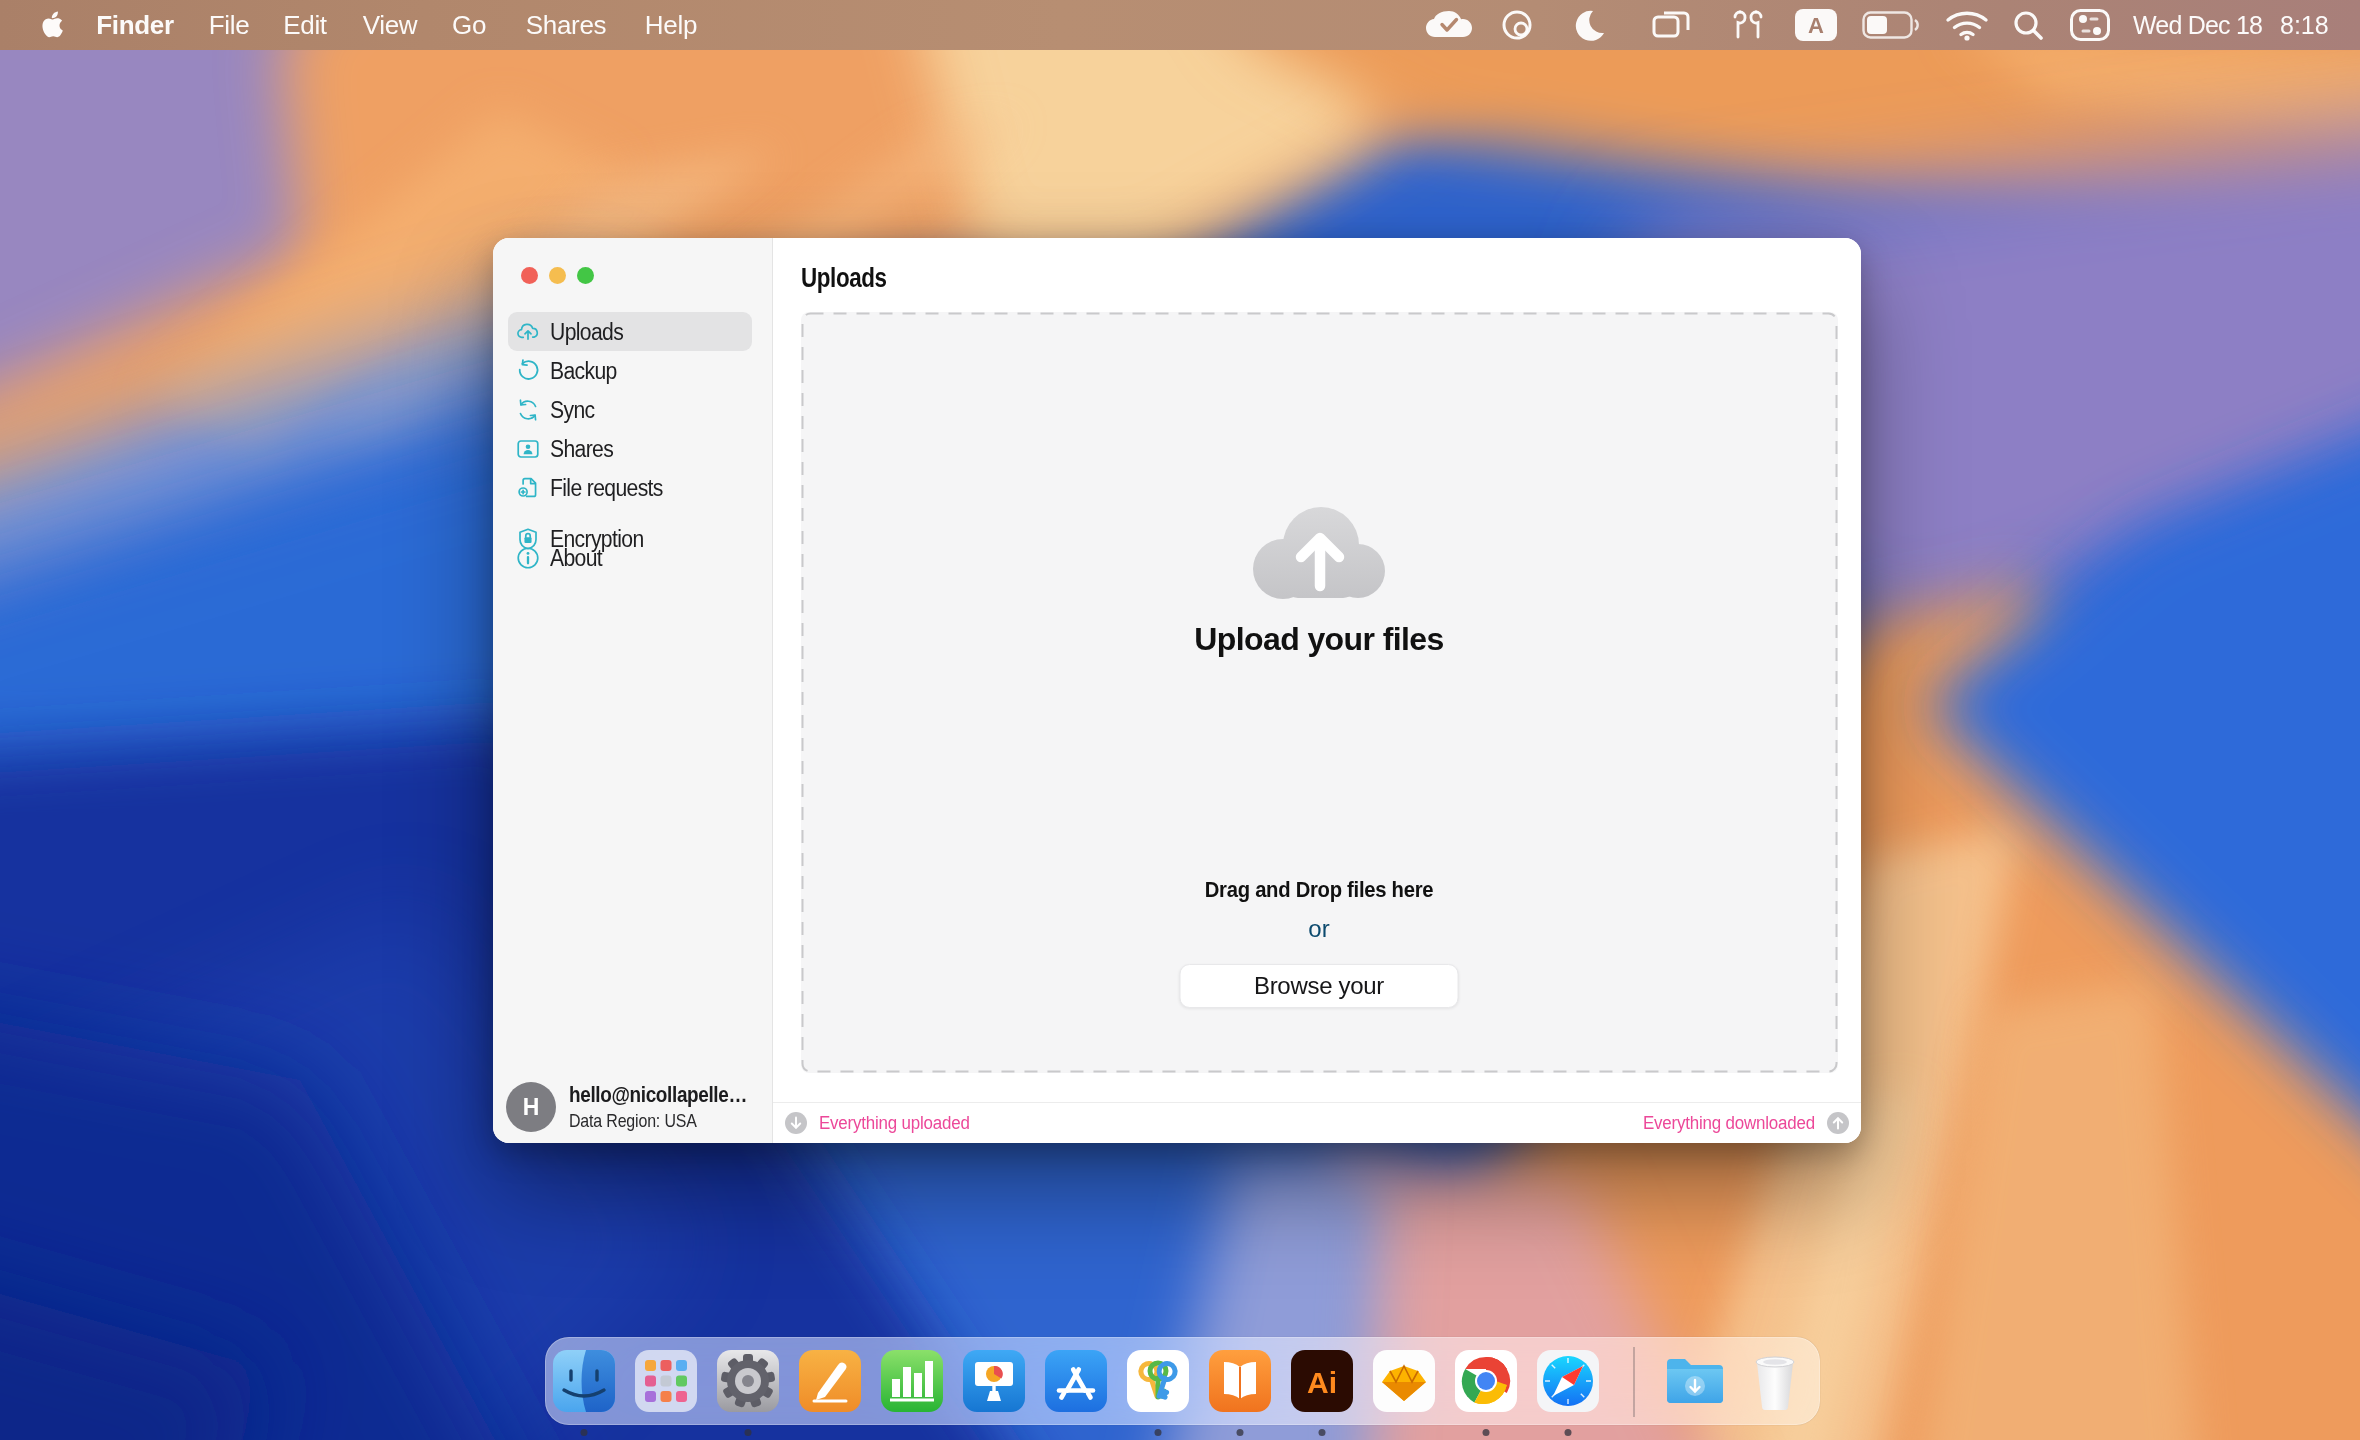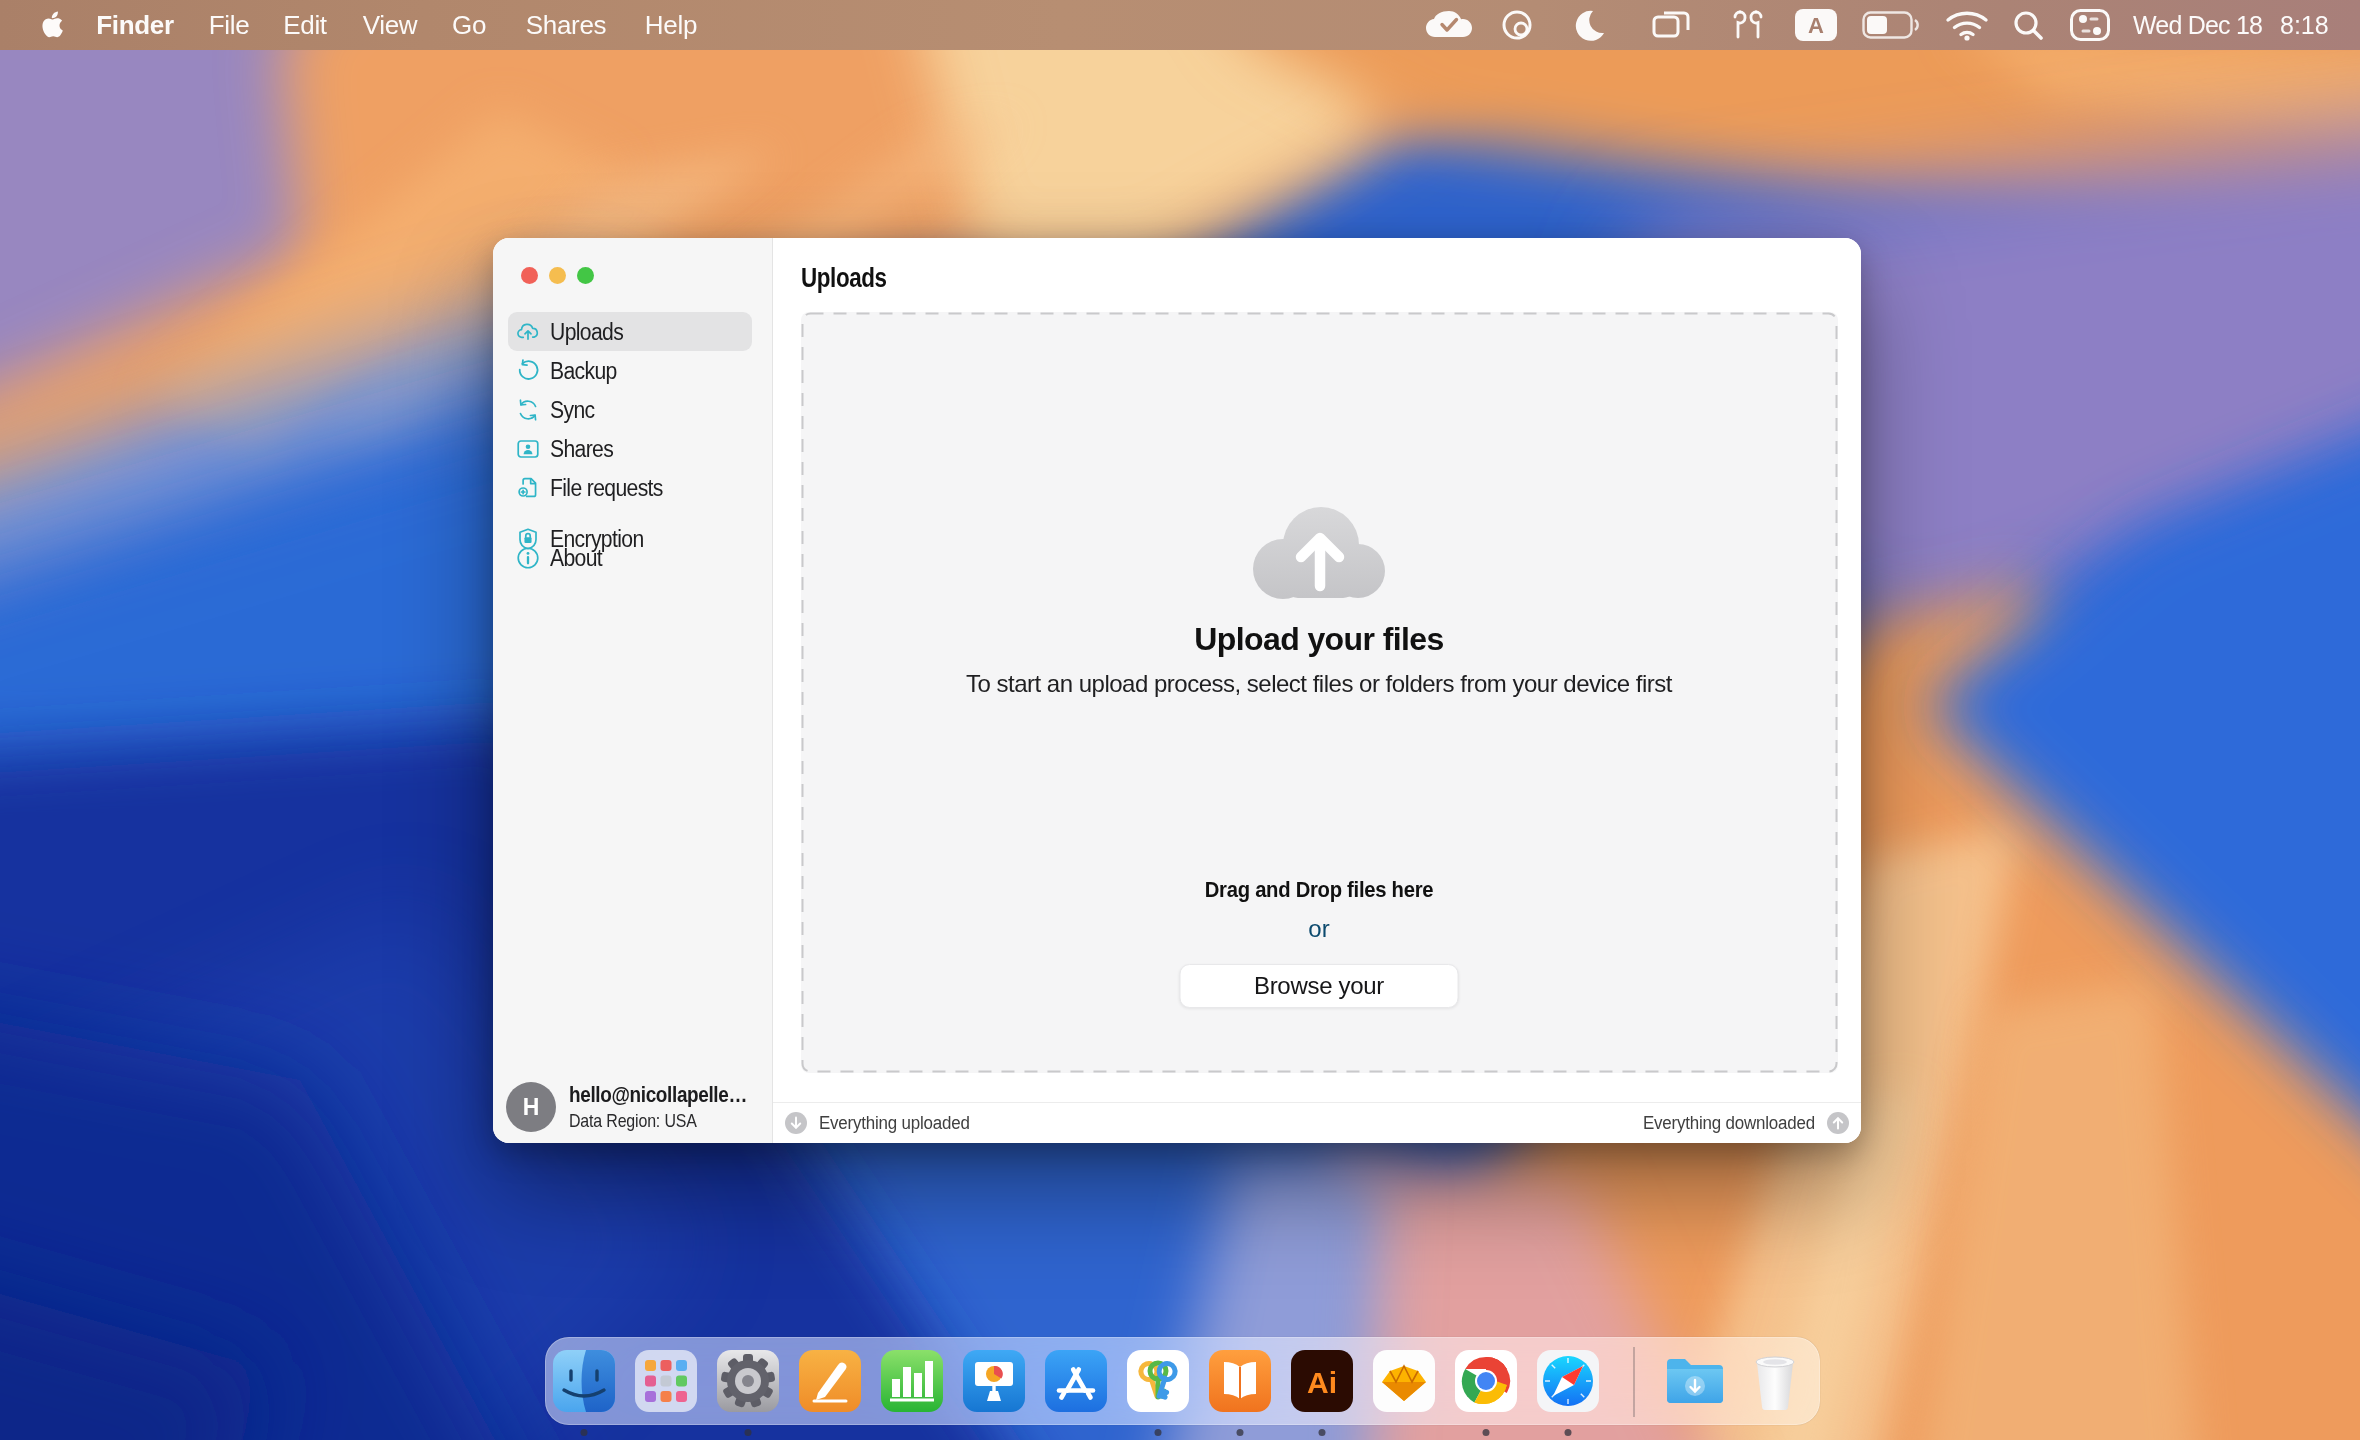--- a/index.html
+++ b/index.html
@@ -21,21 +21,21 @@
   .nav{position:absolute;left:15px;width:244px;height:39px;}
   .nav .lbl{position:absolute;left:42px;top:50%;transform-origin:0 50%;transform:translateY(-50%) scaleX(0.92);font-size:23px;letter-spacing:-0.7px;color:#1f1f21;}
   .nav svg{position:absolute;left:8px;top:50%;transform:translateY(-50%);}
   .navsel{background:#e3e3e4;border-radius:9px;}
   #main{position:absolute;left:280px;top:0;width:1088px;height:905px;background:#fff;border-radius:0 16px 16px 0;}
   #mtitle{position:absolute;left:28px;top:24px;font-size:28px;font-weight:bold;letter-spacing:-0.5px;color:#111;transform-origin:0 50%;transform:scaleX(0.8);}
   #dropzone{position:absolute;left:28px;top:74px;width:1037px;height:761px;}
   #dz-bg{position:absolute;left:0;top:0;width:100%;height:100%;background:#f5f5f6;border-radius:8px;}
   .ctr{position:absolute;left:518px;transform:translateX(-50%);white-space:nowrap;}
   #statusbar{position:absolute;left:0;right:0;bottom:0;height:40px;border-top:1px solid #ececec;
-    color:#404040;font-size:18px;}
+    color:#ec4899;font-size:18px;}
   
   #dock{position:absolute;left:545px;top:1337px;width:1275px;height:88px;border-radius:24px;
     background:rgba(255,255,255,.48);box-shadow:inset 0 0 0 1px rgba(255,255,255,.25), 0 0 1px rgba(0,0,0,.3);
     backdrop-filter:blur(60px) saturate(1.4);}
   .dicon{position:absolute;top:1349px;width:64px;height:64px;transform:translateX(-50%);}
   .ddot{position:absolute;top:1429px;width:7px;height:7px;border-radius:50%;background:rgba(50,50,60,.75);transform:translateX(-50%);}
 </style>
 </head>
 <body>
 
@@ -257,21 +257,20 @@
             <circle cx="76" cy="50" r="38"></circle>
             <circle cx="113" cy="76" r="27"></circle>
           <rect x="38" y="72" width="75" height="31" rx="15"></rect>
         </g>
         <g stroke="#fff" stroke-width="10.5" stroke-linecap="round" stroke-linejoin="round" fill="none">
           <path d="M75,91 V44"></path>
             <path d="M56,62 L75,43 L94,62"></path>
         </g>
       </svg>
       <div class="ctr" style="top:309px;font-size:32px;line-height:36px;font-weight:bold;letter-spacing:-0.6px;color:#111">Upload your files</div>
-      <div class="ctr" style="top:358px;font-size:24px;line-height:28px;letter-spacing:-0.5px;color:#1f1f21">To start an upload process, select files or folders from your device first</div>
       <div class="ctr" style="top:563px;font-size:22px;line-height:30px;font-weight:bold;letter-spacing:-0.3px;color:#111;transform:translateX(-50%) scaleX(0.92)">Drag and Drop files here</div>
       <div class="ctr" style="top:603px;font-size:24px;line-height:28px;color:#0c4a6e">or</div>
       <div class="ctr" style="top:652px;width:277px;height:42px;background:#fff;border:1px solid #e8e8ea;border-radius:10px;box-shadow:0 1px 3px rgba(0,0,0,.07);font-size:24px;color:#161618;text-align:center;line-height:42px;letter-spacing:-0.3px">Browse your</div>
     </div>
     <div id="statusbar">
       <svg class="abs" style="left:12px;top:9px" width="22" height="22" viewBox="0 0 22 22">
         <circle cx="11" cy="11" r="11" fill="#c5c5c8"></circle>
         <g stroke="#fff" stroke-width="2" stroke-linecap="round" stroke-linejoin="round" fill="none">
           <path d="M11,5.5 V15.5"></path>
             <path d="M6.8,11.5 L11,15.7 L15.2,11.5"></path>

